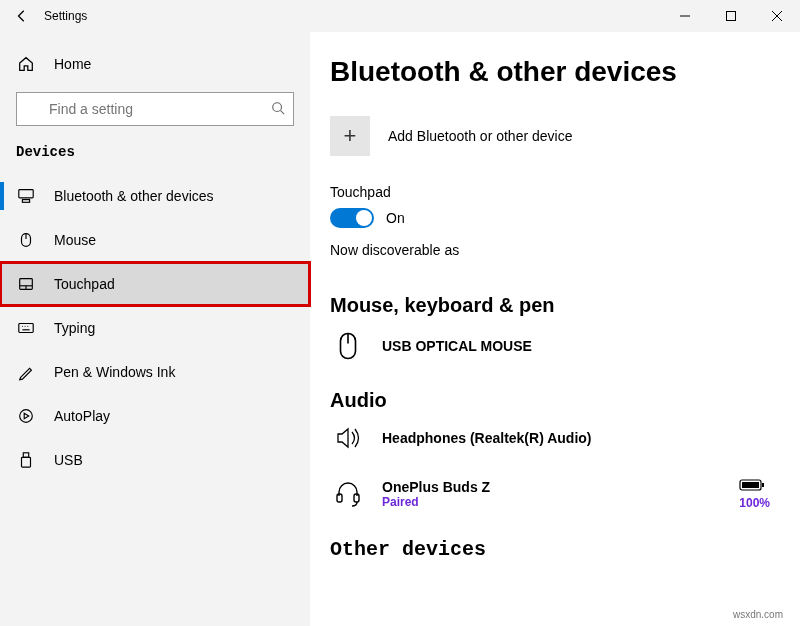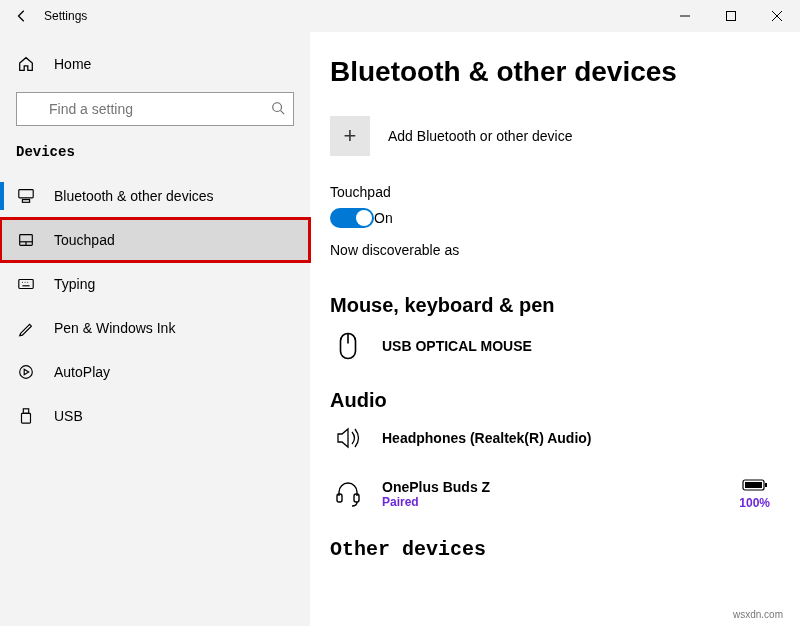--- a/index.html
+++ b/index.html
@@ -56,35 +56,35 @@
 .nav-icon { width:20px; display:flex; justify-content:center; align-items:center; }
 .nav-icon svg { display:block; }
 .main { flex:1; padding: 24px 30px 0 20px; overflow-y:auto; }
 h1 { font-size: 28px; font-weight:600; margin-bottom: 28px; }
 .add-row { display:flex; align-items:center; gap:18px; margin-bottom: 28px; }
 .add-btn {
   width:40px; height:40px; background:#e5e5e5; display:flex; align-items:center; justify-content:center;
   font-size:22px; color:#333;
 }
 .bt-label { font-size:14px; margin-bottom:8px; }
-.toggle-row { display:flex; align-items:center; margin-bottom:14px; }
+.toggle-row { display:flex; align-items:center; gap:12px; margin-bottom:14px; }
 .toggle {
   width:44px; height:20px; border-radius:10px; background:#0078d4; position:relative;
 }
 .toggle::after {
   content:""; position:absolute; right:2px; top:2px; width:16px; height:16px; border-radius:50%; background:#fff;
 }
 .discover { font-size:14px; margin-bottom: 36px; }
 h2 { font-size:20px; font-weight:600; margin-bottom:14px; }
 .device-row { display:flex; align-items:center; gap:16px; margin-bottom:28px;font-weight:bold; }
 .dev-icon { width:36px; display:flex; justify-content:center; }
 .dev-main { flex:1; }
 .dev-name { font-size:14px; }
 .dev-sub { font-size:12px; color:#6d28d9; }
-.batt-col { display:flex; flex-direction:column; align-items:center; gap:2px; }
+.batt-col { display:flex; flex-direction:column; align-items:flex-start; gap:2px; }
 .other-h { margin-top:6px;font-family:Liberation Mono, monospace; }
 .watermark { position:absolute; right:17px; bottom:6px; font-size:10px; color:#777; }
 </style>
 </head>
 <body>
 
 <div class="window">
   <div class="titlebar">
     <div class="back">
       <svg width="14" height="14" viewBox="0 0 16 16">
@@ -140,20 +140,29 @@
         <span class="nav-icon">
           <svg width="18" height="18" viewBox="0 0 20 20">
               <rect x="2" y="3" width="16" height="9" rx="1" fill="none" stroke="#000" stroke-width="1.3"></rect>
               <rect x="6" y="14" width="8" height="3" fill="none" stroke="#000" stroke-width="1.3"></rect>
             </svg>
         </span>
         <span>Bluetooth &amp; other devices</span>
       </div>
 
 
+      <div class="nav-item">
+        <span class="nav-icon">
+          <svg width="18" height="18" viewBox="0 0 20 20">
+              <rect x="5" y="3" width="10" height="14" rx="5" fill="none" stroke="#000" stroke-width="1.3"></rect>
+              <line x1="10" y1="3" x2="10" y2="9" stroke="#000" stroke-width="1.3"></line>
+            </svg>
+        </span>
+        <span>Mouse</span>
+      </div>
 
       <div class="nav-item highlighted">
         <span class="nav-icon">
           <svg width="18" height="18" viewBox="0 0 20 20">
               <rect x="3" y="4" width="14" height="12" rx="1" fill="none" stroke="#000" stroke-width="1.3"></rect>
               <line x1="3" y1="12" x2="17" y2="12" stroke="#000" stroke-width="1.3"></line>
               <line x1="10" y1="12" x2="10" y2="16" stroke="#000" stroke-width="1.3"></line>
             </svg>
         </span>
         <span>Touchpad</span>

